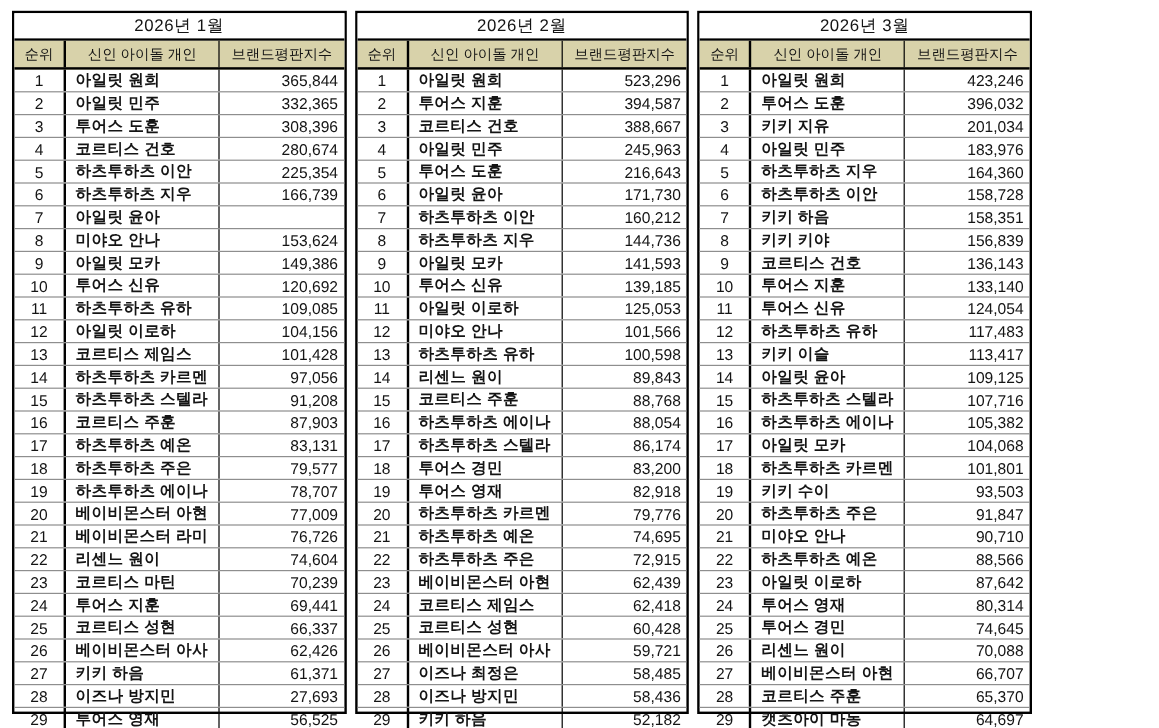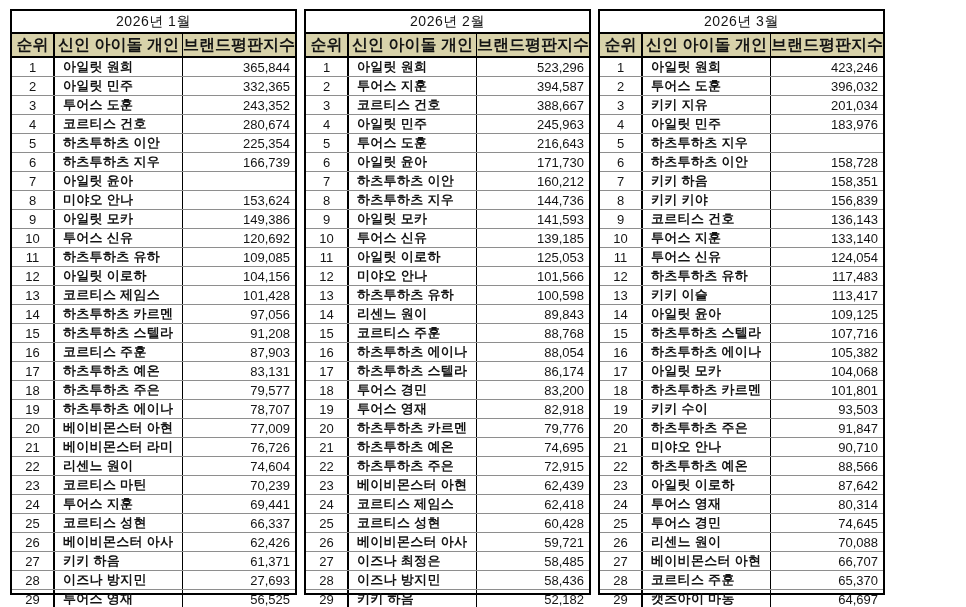--- a/index.html
+++ b/index.html
@@ -37,22 +37,22 @@
     font-size: 14px;
     letter-spacing: 0.5px;
     border-bottom: 2px solid var(--border-color, #000);
     background: #ffffff;
   }
   .col-header {
     flex: 0 0 22px;
     display: flex;
     background: var(--header-bg, #d8d2aa);
     border-bottom: 2px solid var(--border-color, #000);
-    font-weight: bold;
-    font-size: 16px;
+    font-weight: normal;
+    font-size: 12px;
   }
   .rows {
     flex: 1 1 auto;
     display: flex;
     flex-direction: column;
   }
   .row {
     flex: 1 1 0;
     display: flex;
     border-top: 1px solid var(--row-line, #8e8e8e);
@@ -106,21 +106,21 @@
 
   <div class="row">
     <div class="cell c-rank">2</div>
     <div class="cell c-name">아일릿 민주</div>
     <div class="cell c-score">332,365</div>
   </div>
 
   <div class="row">
     <div class="cell c-rank">3</div>
     <div class="cell c-name">투어스 도훈</div>
-    <div class="cell c-score">243,352</div>
+    <div class="cell c-score">308,396</div>
   </div>
 
   <div class="row">
     <div class="cell c-rank">4</div>
     <div class="cell c-name">코르티스 건호</div>
     <div class="cell c-score">280,674</div>
   </div>
 
   <div class="row">
     <div class="cell c-rank">5</div>
@@ -487,20 +487,21 @@
 
   <div class="row">
     <div class="cell c-rank">4</div>
     <div class="cell c-name">아일릿 민주</div>
     <div class="cell c-score">183,976</div>
   </div>
 
   <div class="row">
     <div class="cell c-rank">5</div>
     <div class="cell c-name">하츠투하츠 지우</div>
+    <div class="cell c-score">164,360</div>
   </div>
 
   <div class="row">
     <div class="cell c-rank">6</div>
     <div class="cell c-name">하츠투하츠 이안</div>
     <div class="cell c-score">158,728</div>
   </div>
 
   <div class="row">
     <div class="cell c-rank">7</div>

